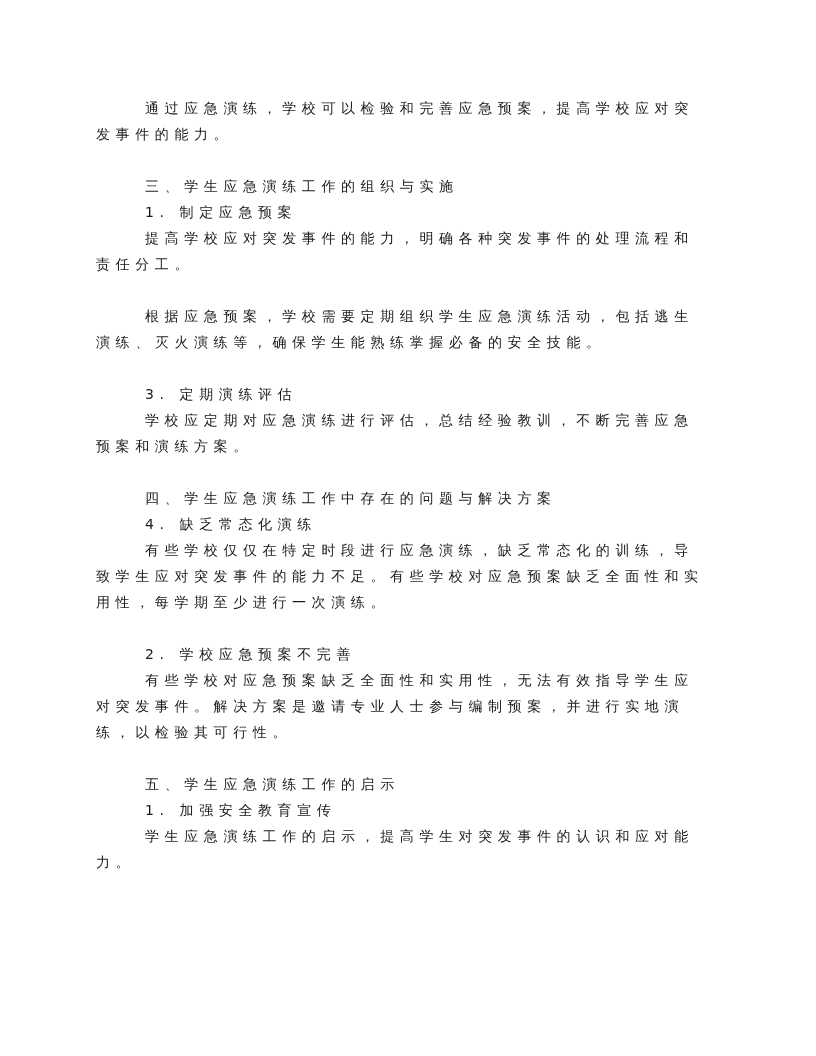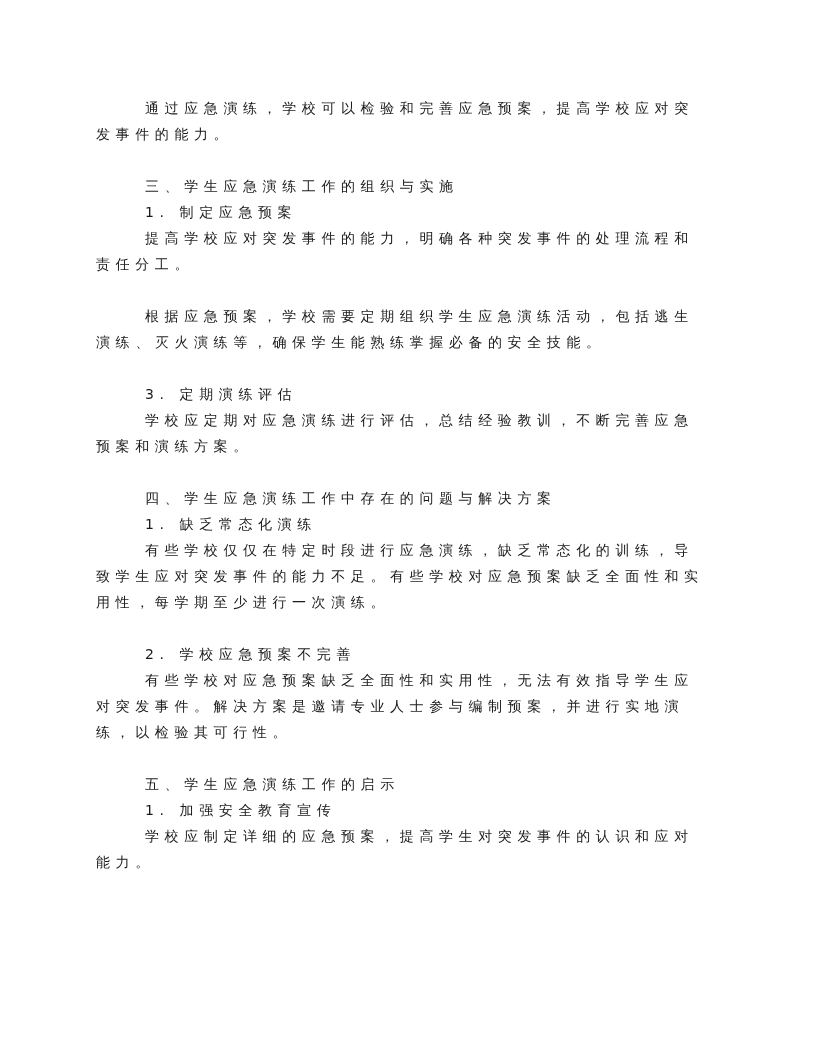--- a/index.html
+++ b/index.html
@@ -28,22 +28,22 @@
   <p class="p indent">三、学生应急演练工作的组织与实施</p>
   <p class="p indent">1. 制定应急预案</p>
   <p class="p indent">提高学校应对突发事件的能力，明确各种突发事件的处理流程和责任分工。</p>
   <div class="gap"></div>
   <p class="p indent">根据应急预案，学校需要定期组织学生应急演练活动，包括逃生演练、灭火演练等，确保学生能熟练掌握必备的安全技能。</p>
   <div class="gap"></div>
   <p class="p indent">3. 定期演练评估</p>
   <p class="p indent">学校应定期对应急演练进行评估，总结经验教训，不断完善应急预案和演练方案。</p>
   <div class="gap"></div>
   <p class="p indent">四、学生应急演练工作中存在的问题与解决方案</p>
-  <p class="p indent">1. 缺乏常态化演练</p>
+  <p class="p indent">4. 缺乏常态化演练</p>
   <p class="p indent">有些学校仅仅在特定时段进行应急演练，缺乏常态化的训练，导致学生应对突发事件的能力不足。有些学校对应急预案缺乏全面性和实用性，每学期至少进行一次演练。</p>
   <div class="gap"></div>
   <p class="p indent">2. 学校应急预案不完善</p>
   <p class="p indent">有些学校对应急预案缺乏全面性和实用性，无法有效指导学生应对突发事件。解决方案是邀请专业人士参与编制预案，并进行实地演练，以检验其可行性。</p>
   <div class="gap"></div>
   <p class="p indent">五、学生应急演练工作的启示</p>
   <p class="p indent">1. 加强安全教育宣传</p>
-  <p class="p indent">学校应制定详细的应急预案，提高学生对突发事件的认识和应对能力。</p>
+  <p class="p indent">学生应急演练工作的启示，提高学生对突发事件的认识和应对能力。</p>
 </div>
 
 </body></html>

